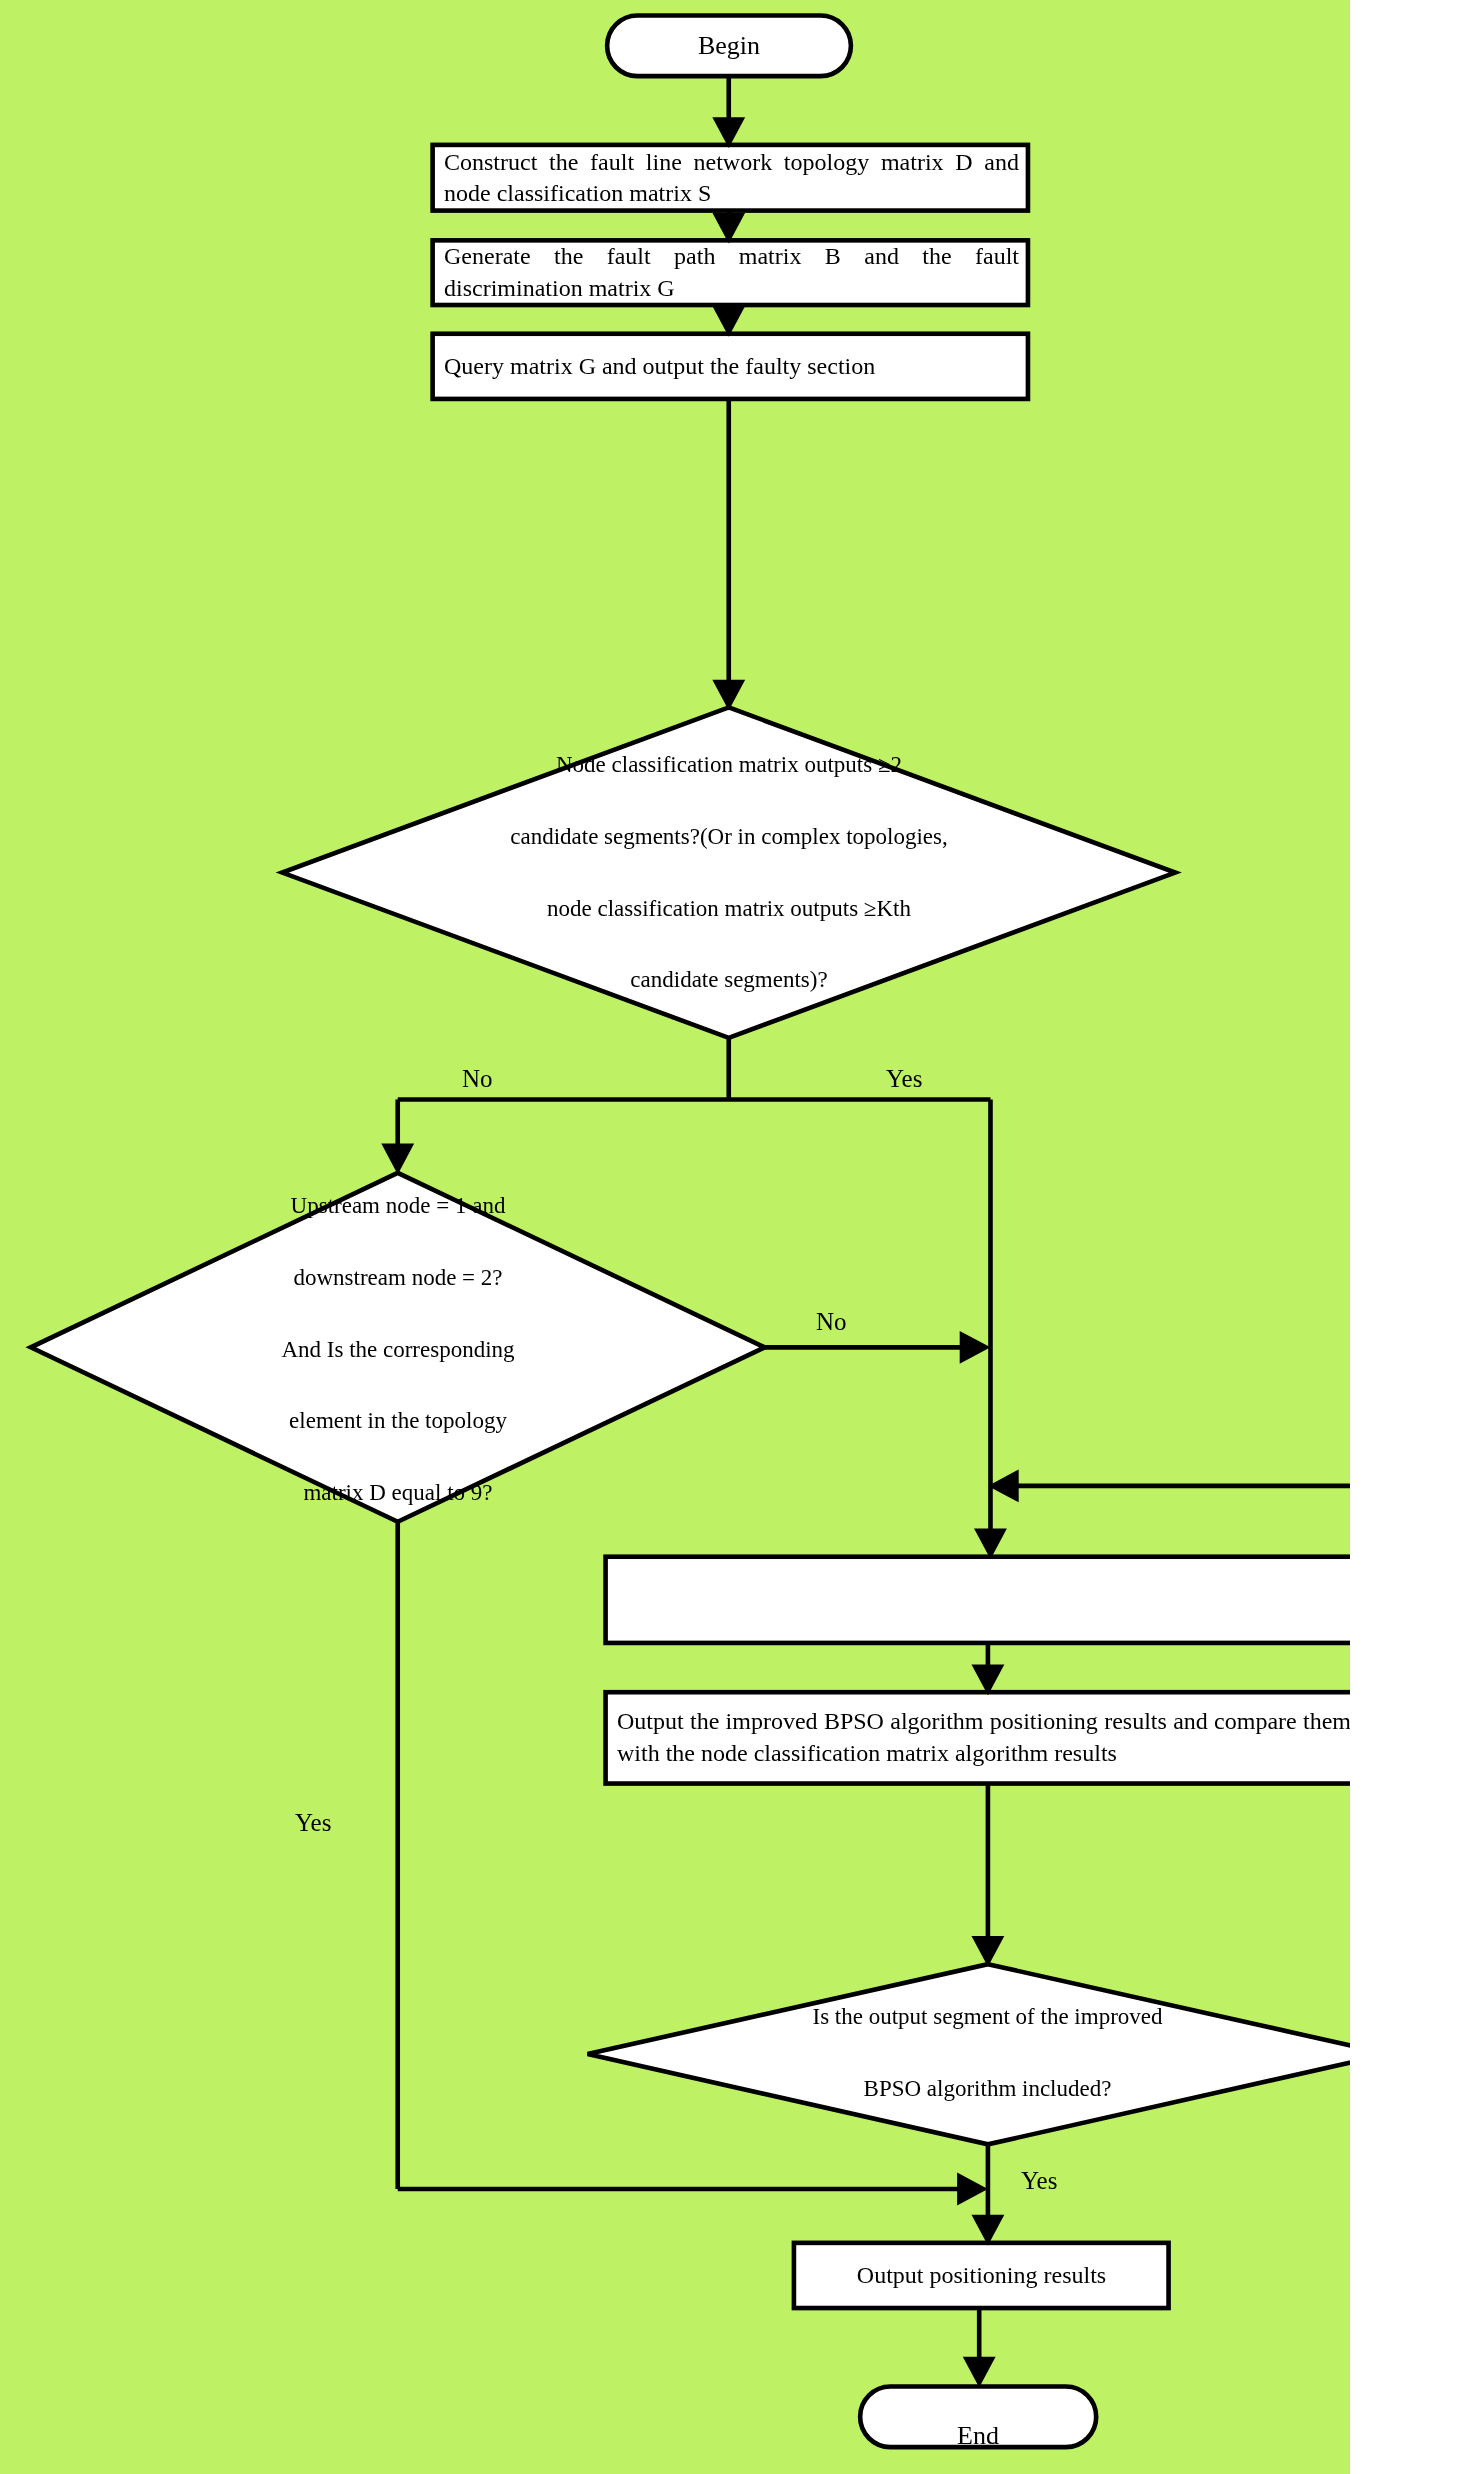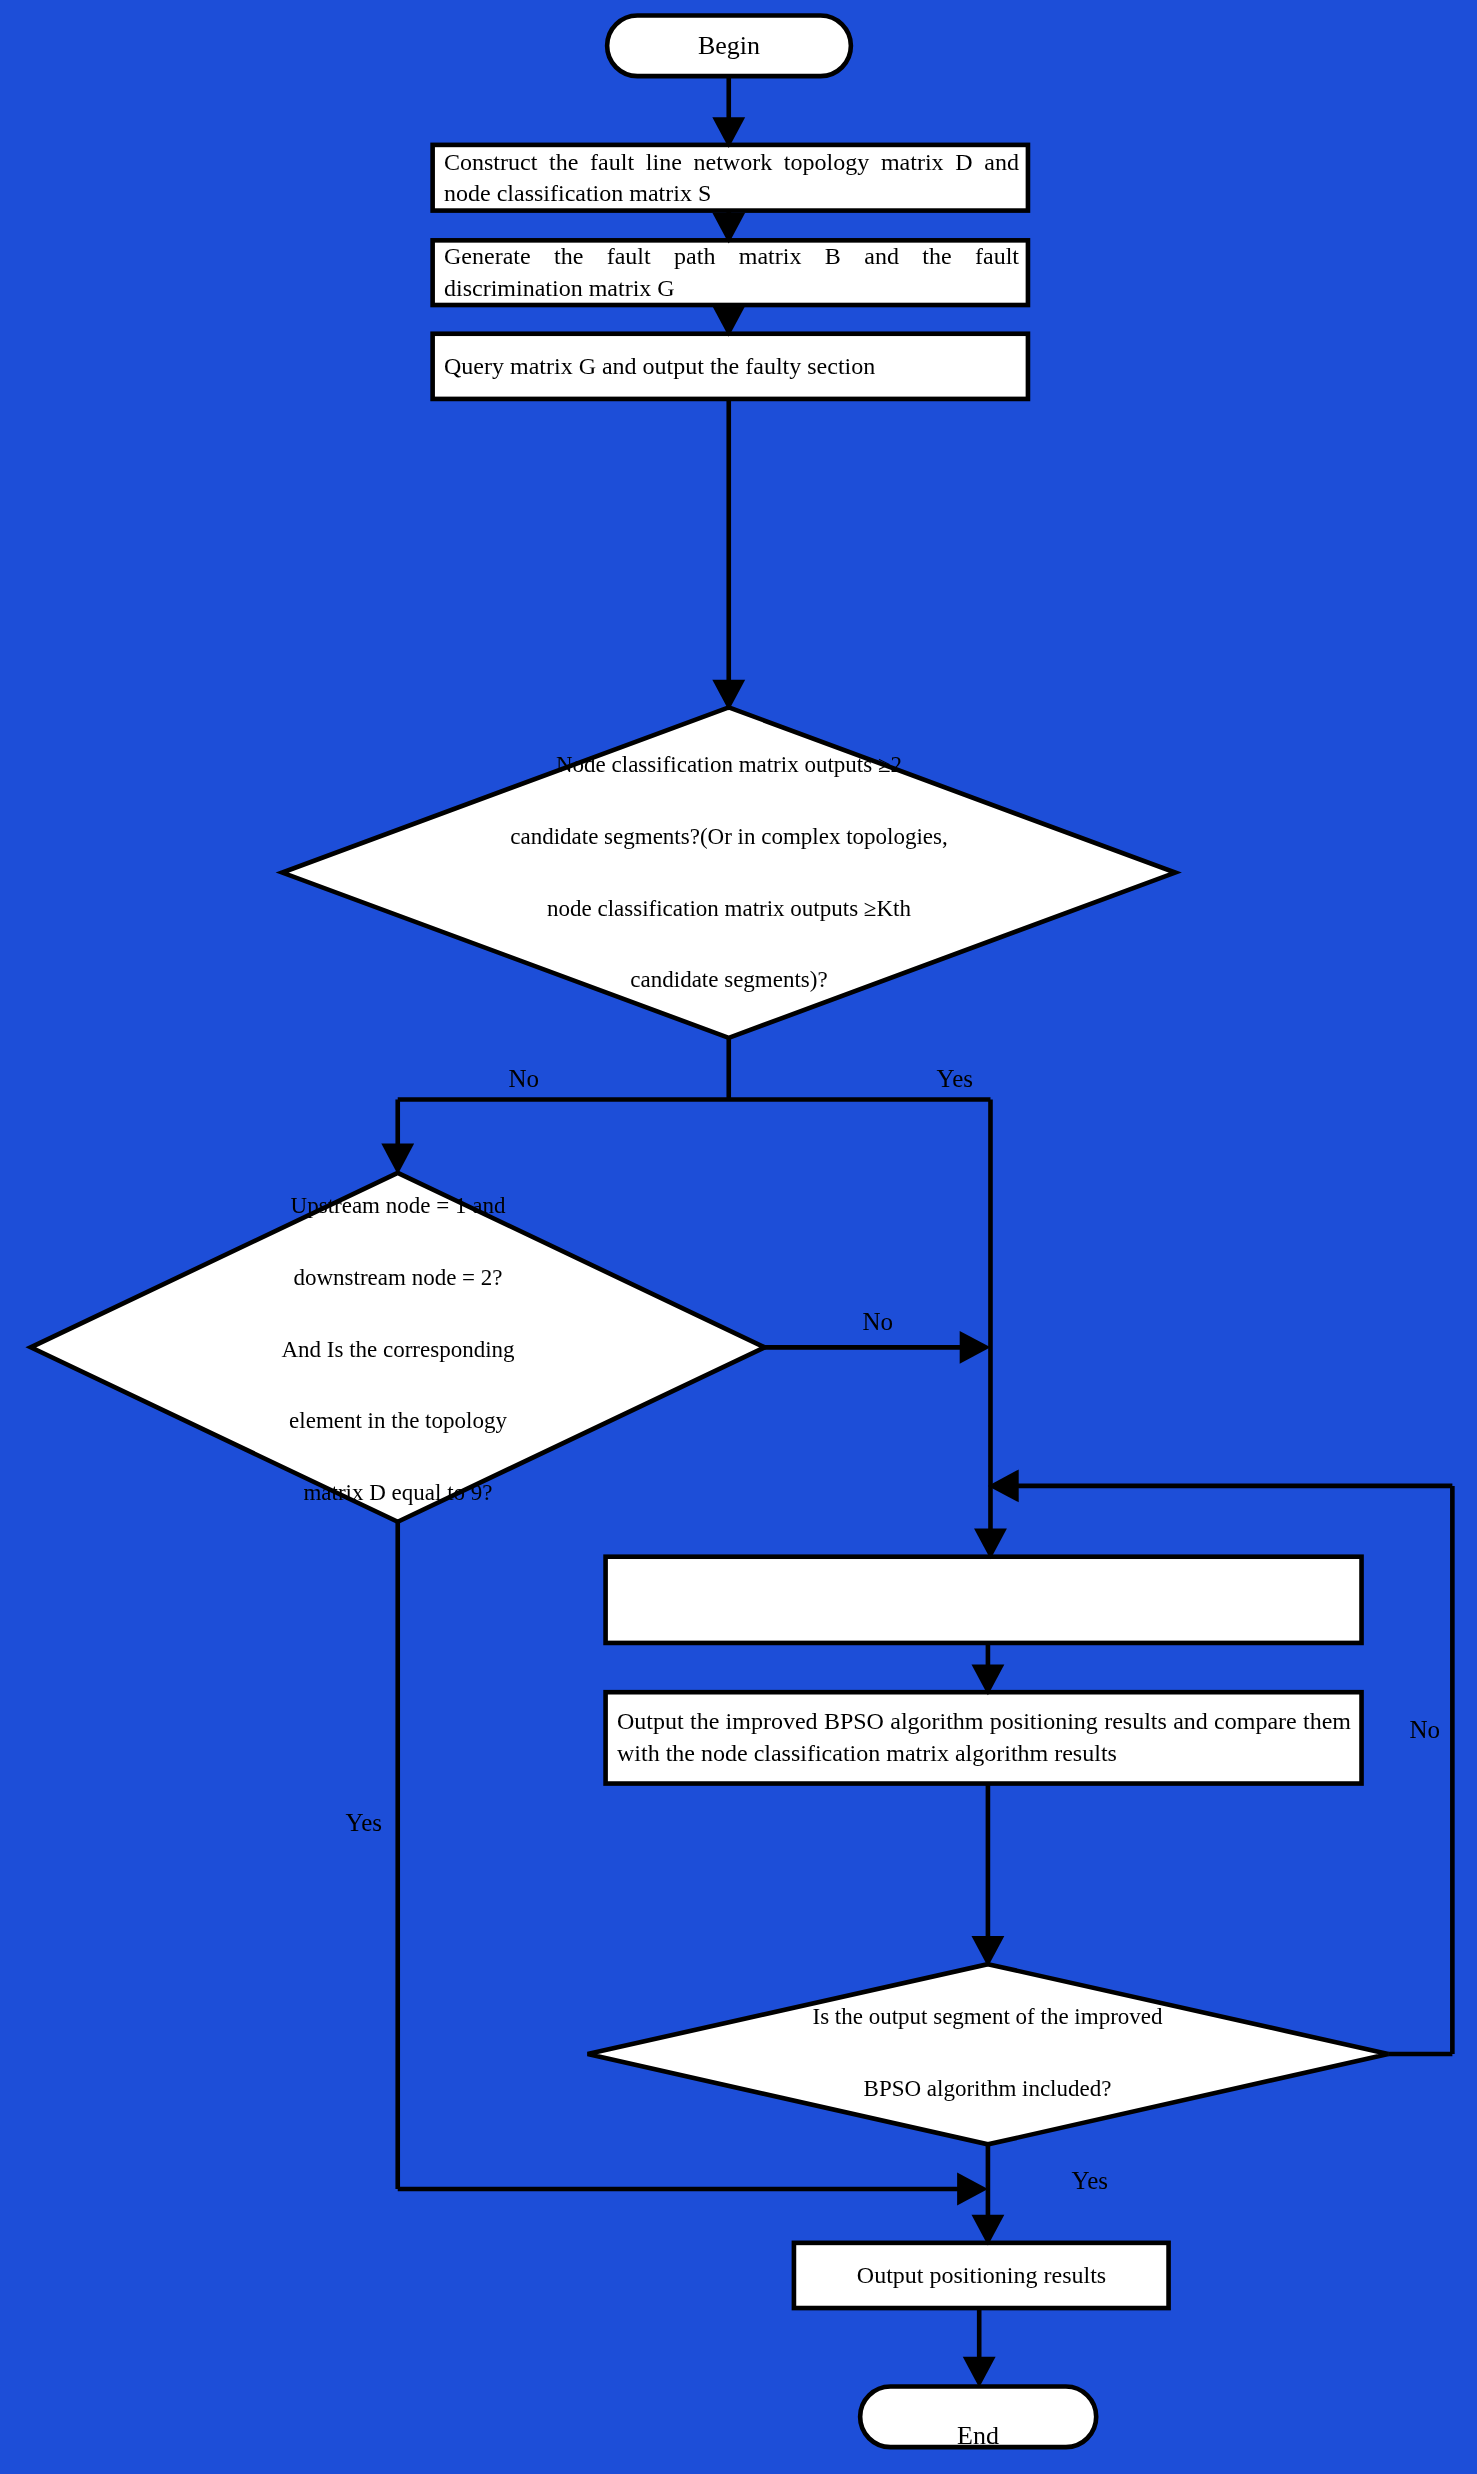--- a/index.html
+++ b/index.html
@@ -2,23 +2,23 @@
 <html style="font-size:8.2px"><head>
 <meta charset="utf-8">
 <style>
   html, body {
     margin: 0;
     padding: 0;
     background: #ffffff;
   }
   #page {
     position: relative;
-    width: 1477px;
+    width: 1350px;
     height: 2475px;
-    background: #1d4ed8;
+    background: #bef264;
     overflow: hidden;
   }
   svg#flow {
     position: absolute;
     top: 0;
     left: 0;
     width: 1477px;
     height: 2475px;
   }
   .shape-stroke {
@@ -63,21 +63,21 @@
   }
   .term-text {
     font-size: 26px;
     text-align: center;
     display: flex;
     align-items: center;
     justify-content: center;
   }
   .edge-label {
     font-size: 25px;
-    text-align: right;
+    text-align: left;
     white-space: nowrap;
   }
   .ctr-text {
     font-size: 24px;
     text-align: center;
     display: flex;
     align-items: center;
     justify-content: center;
   }
 </style>

